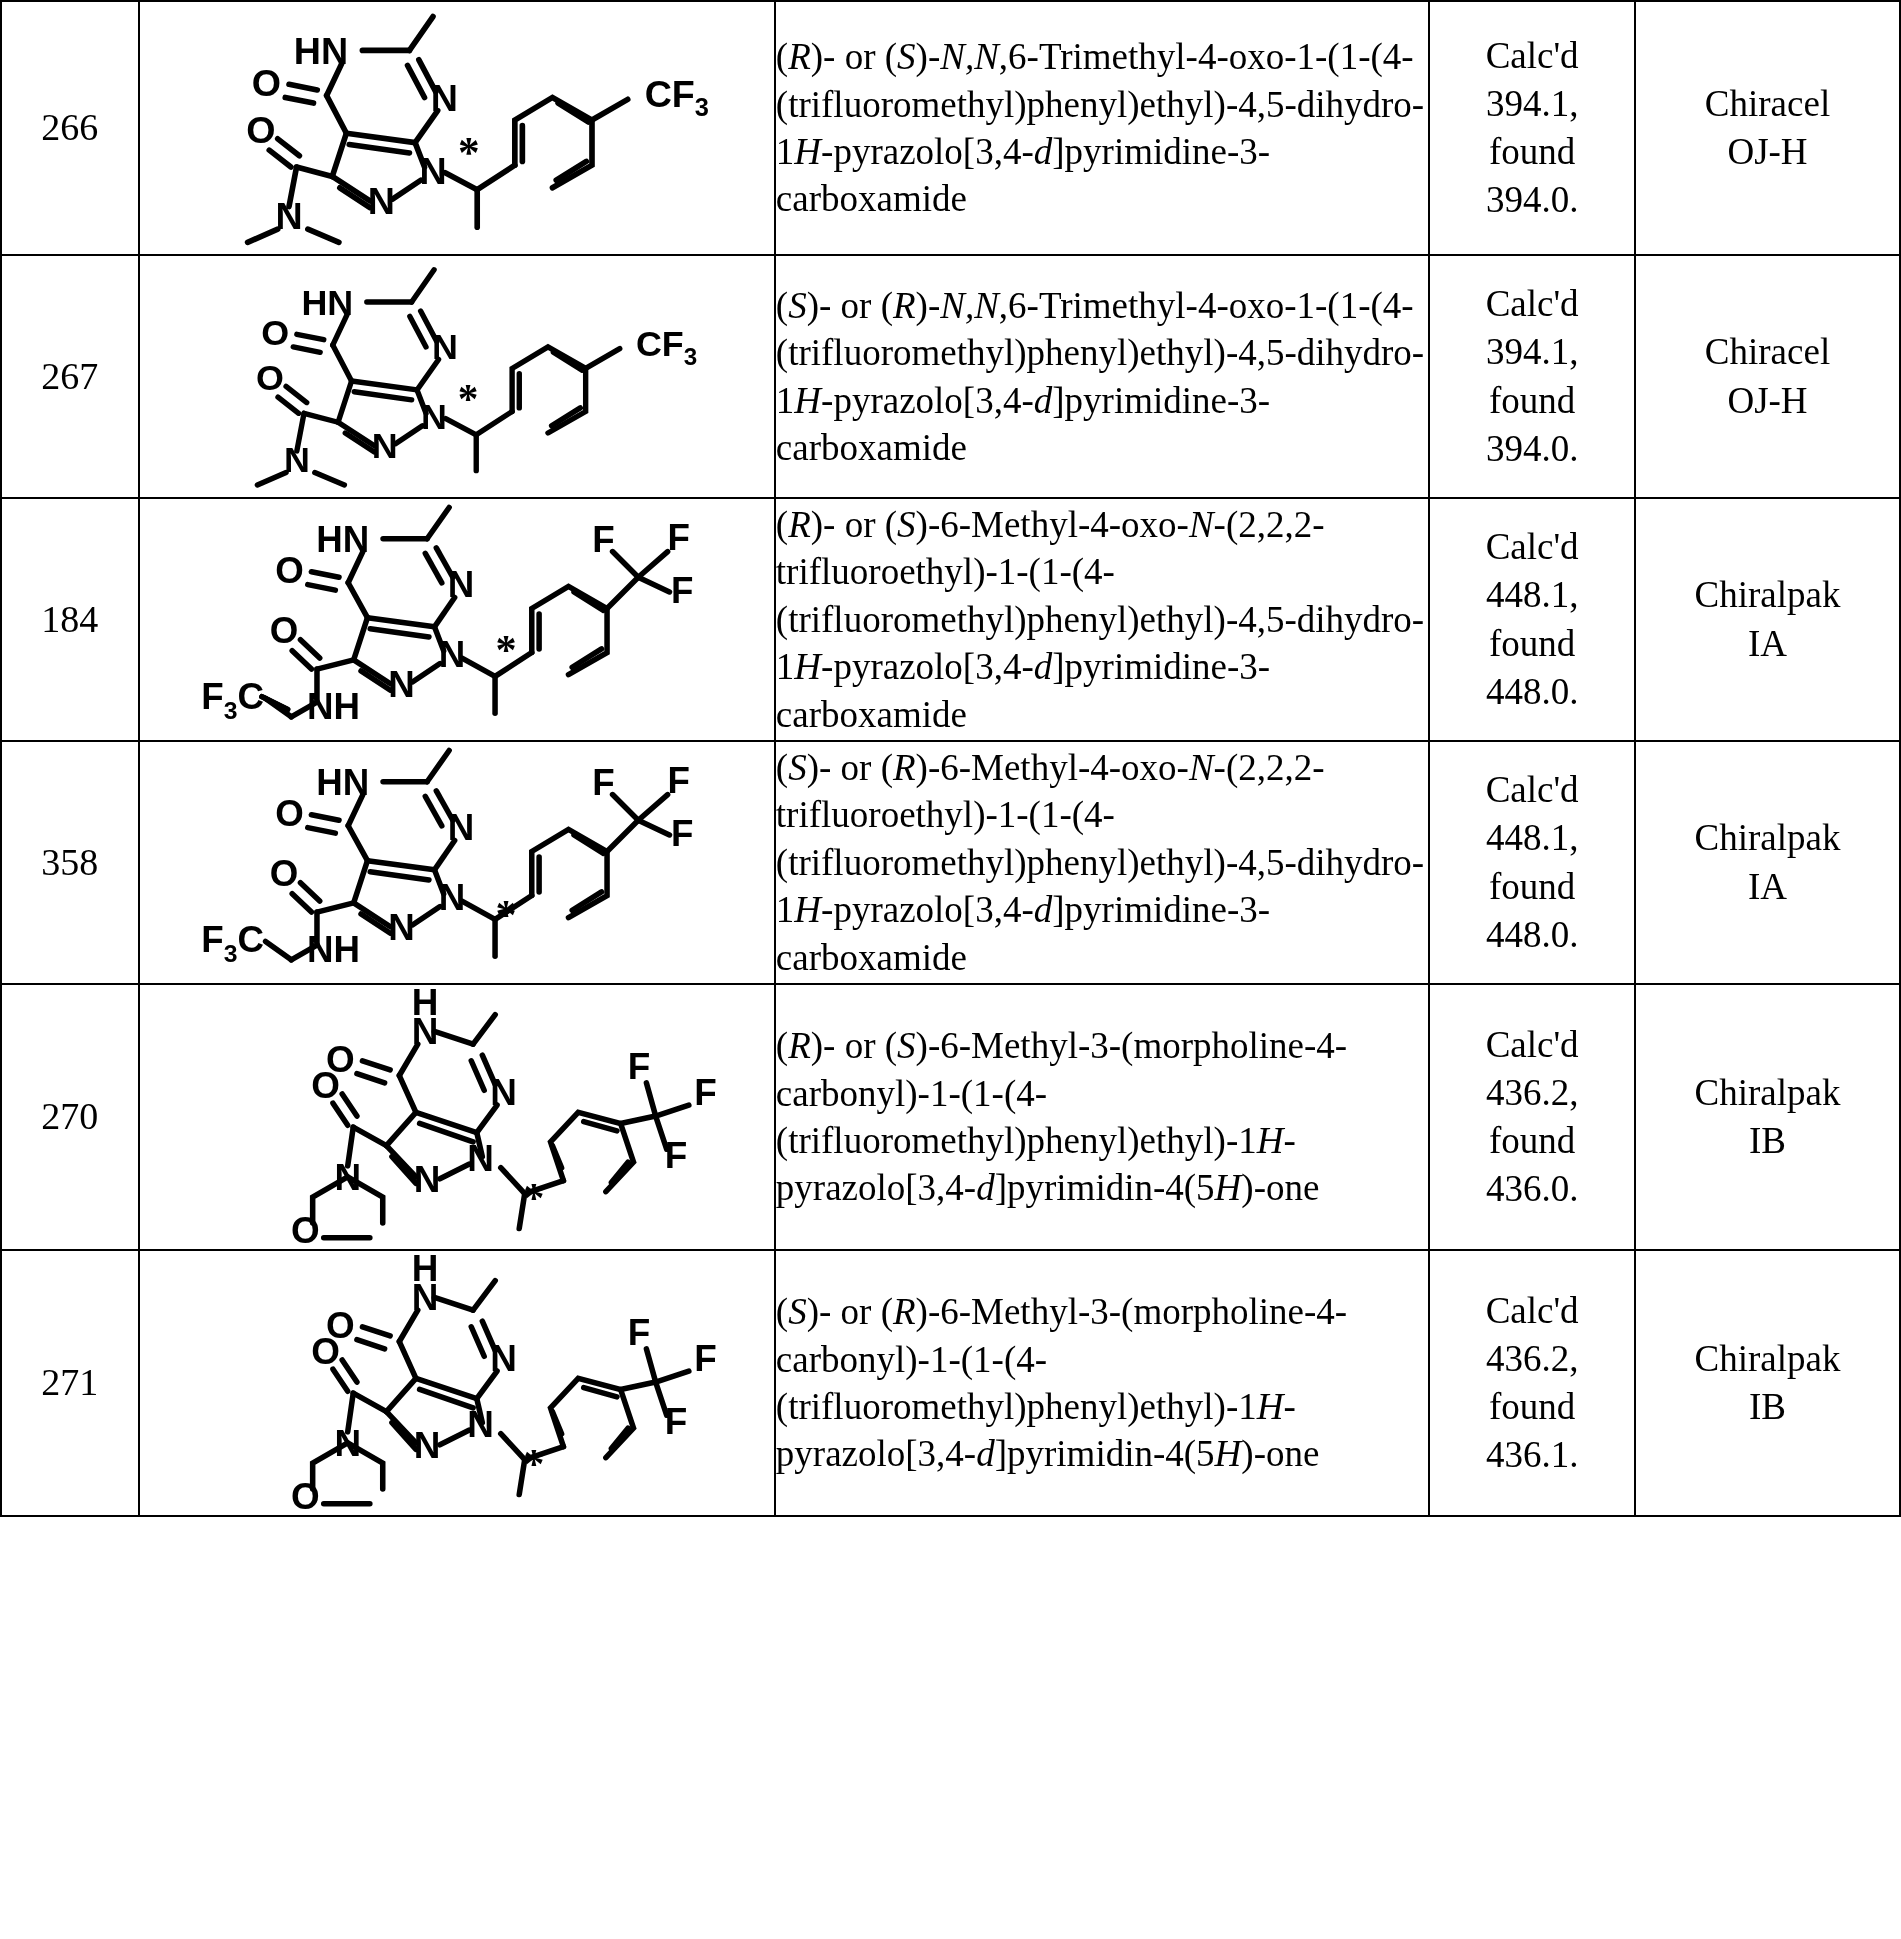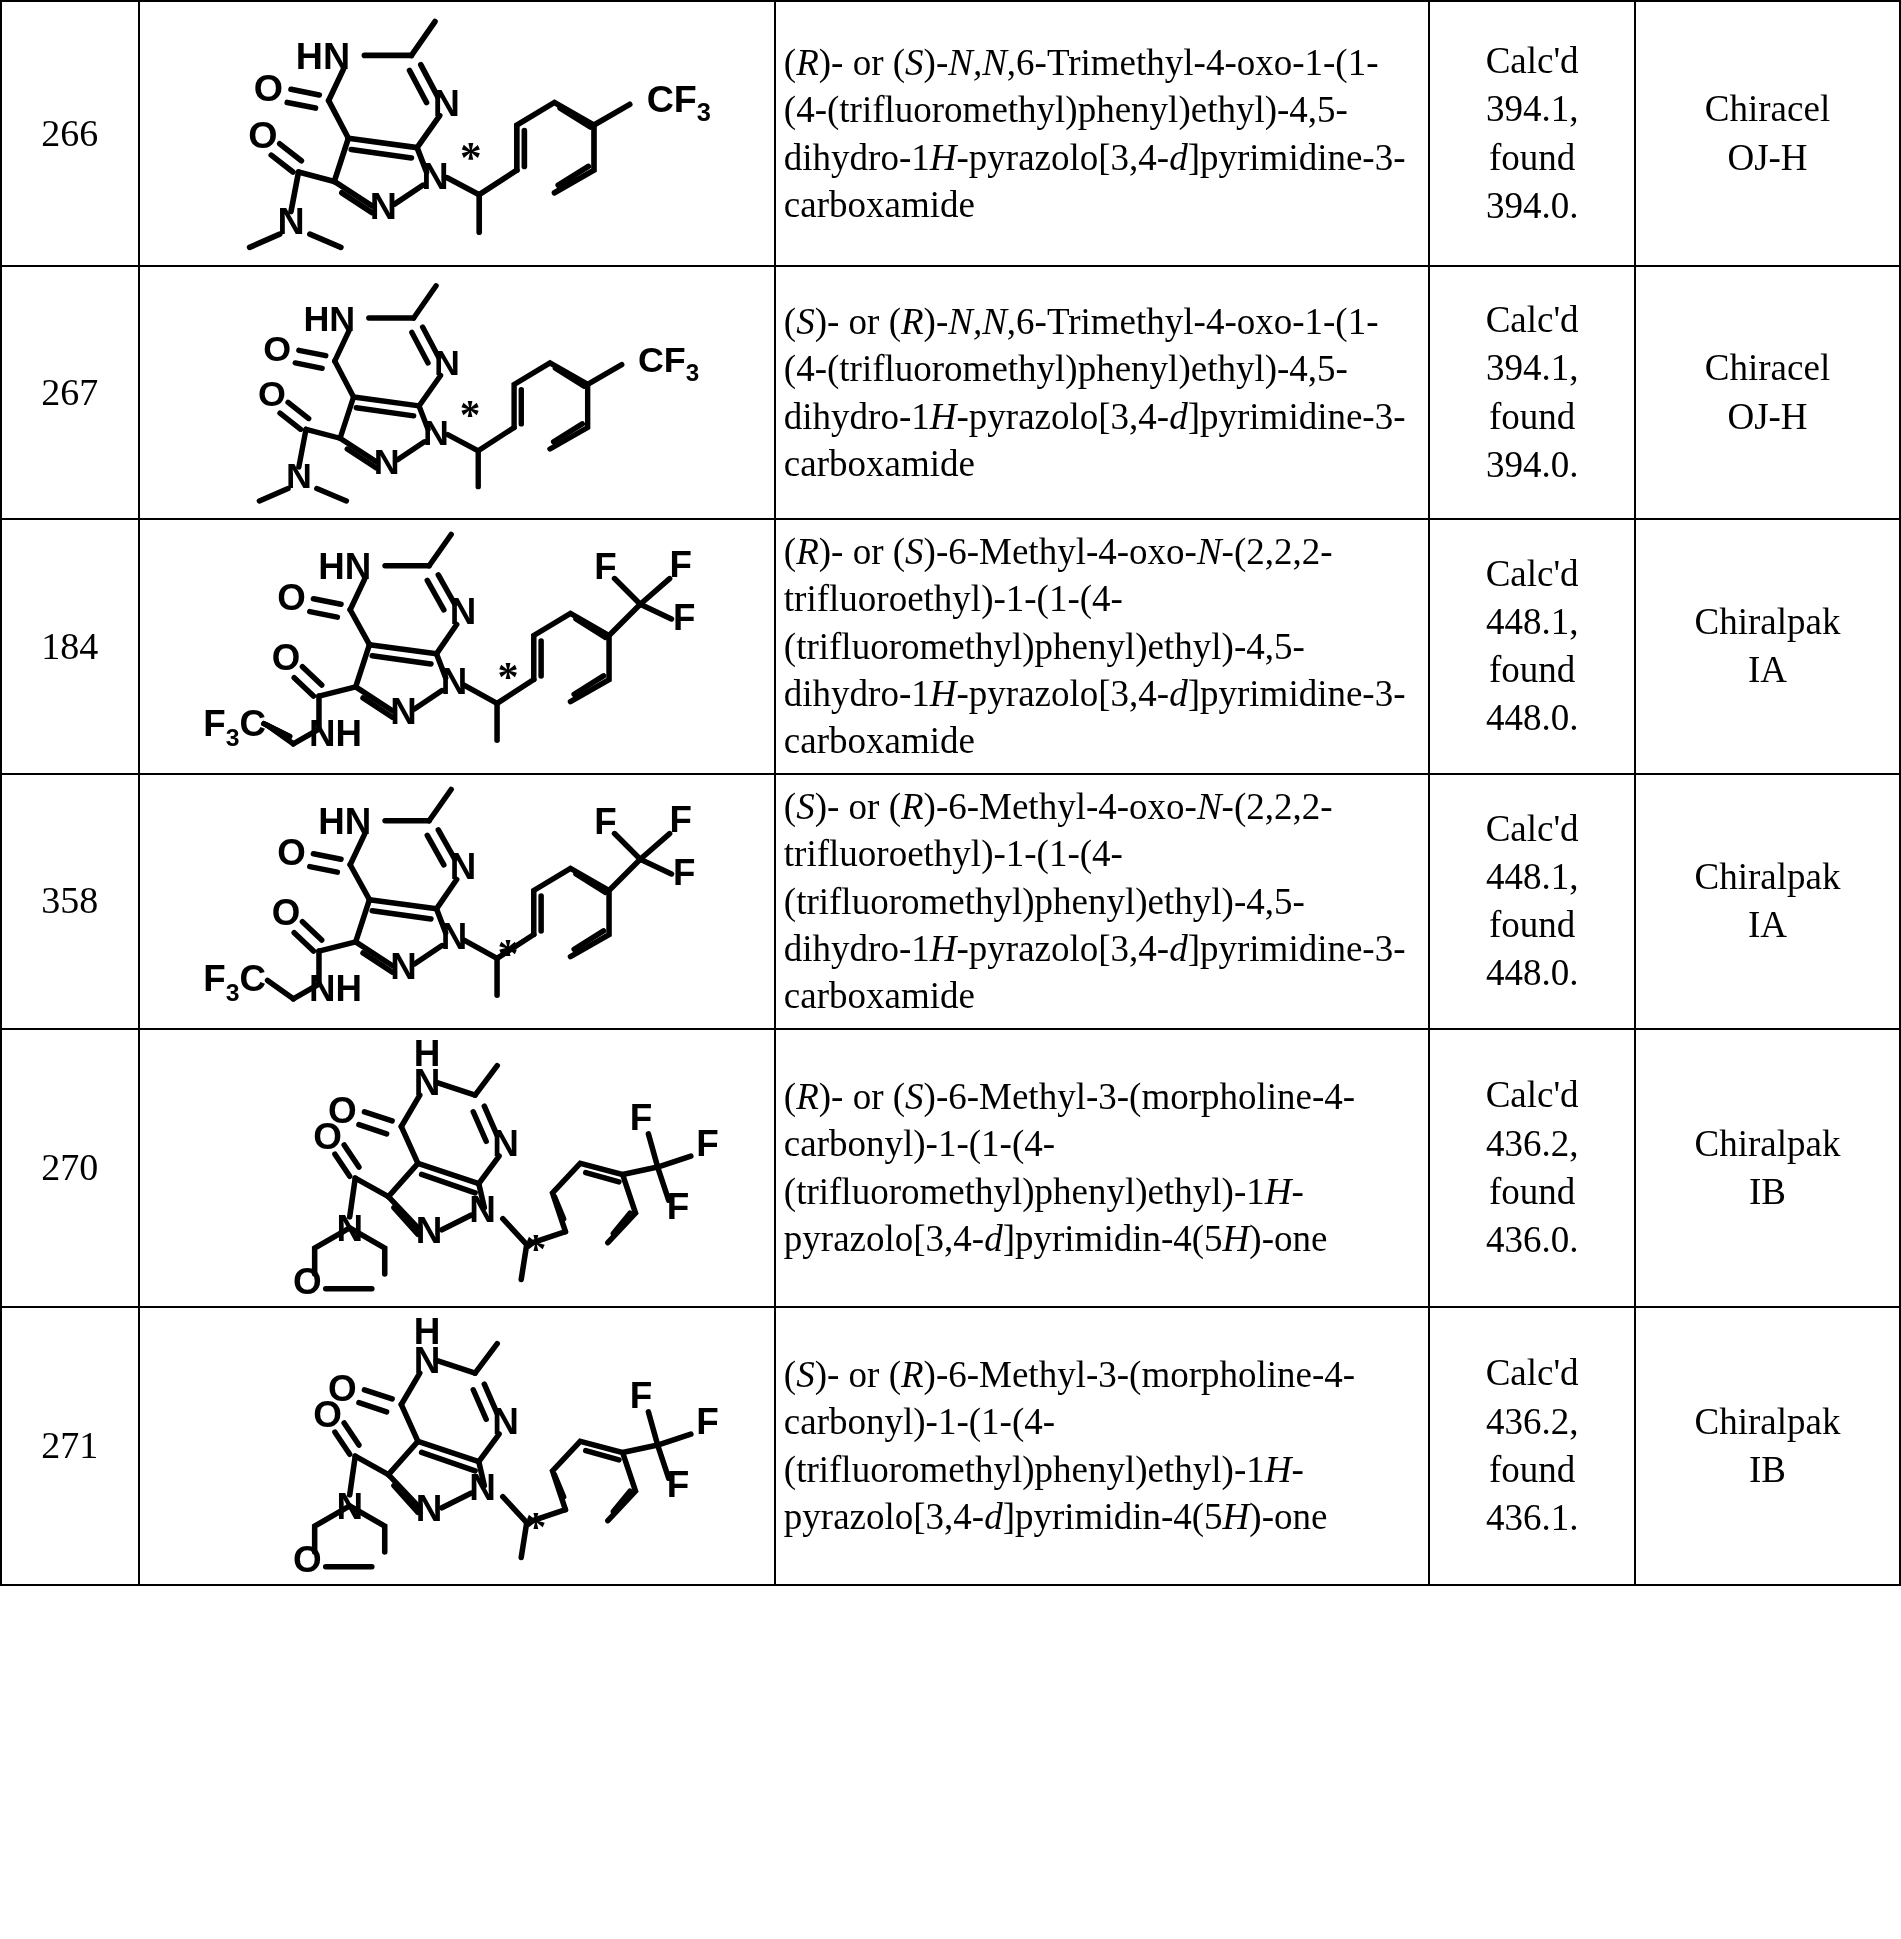--- a/index.html
+++ b/index.html
@@ -10,21 +10,21 @@
     -webkit-font-smoothing:antialiased;
   }
   table.cmpd{
     border-collapse:collapse;
     width:1901px;
     table-layout:fixed;
     border:2.8px solid #000;
   }
   table.cmpd td{
     border:2.8px solid #000;
-    padding:8px;
+    padding:0;
     vertical-align:middle;
     overflow:hidden;
   }
   col.c-num{width:137px;}
   col.c-struct{width:634px;}
   col.c-name{width:652px;}
   col.c-ms{width:205px;}
   col.c-col{width:264px;}
 
   .num{

